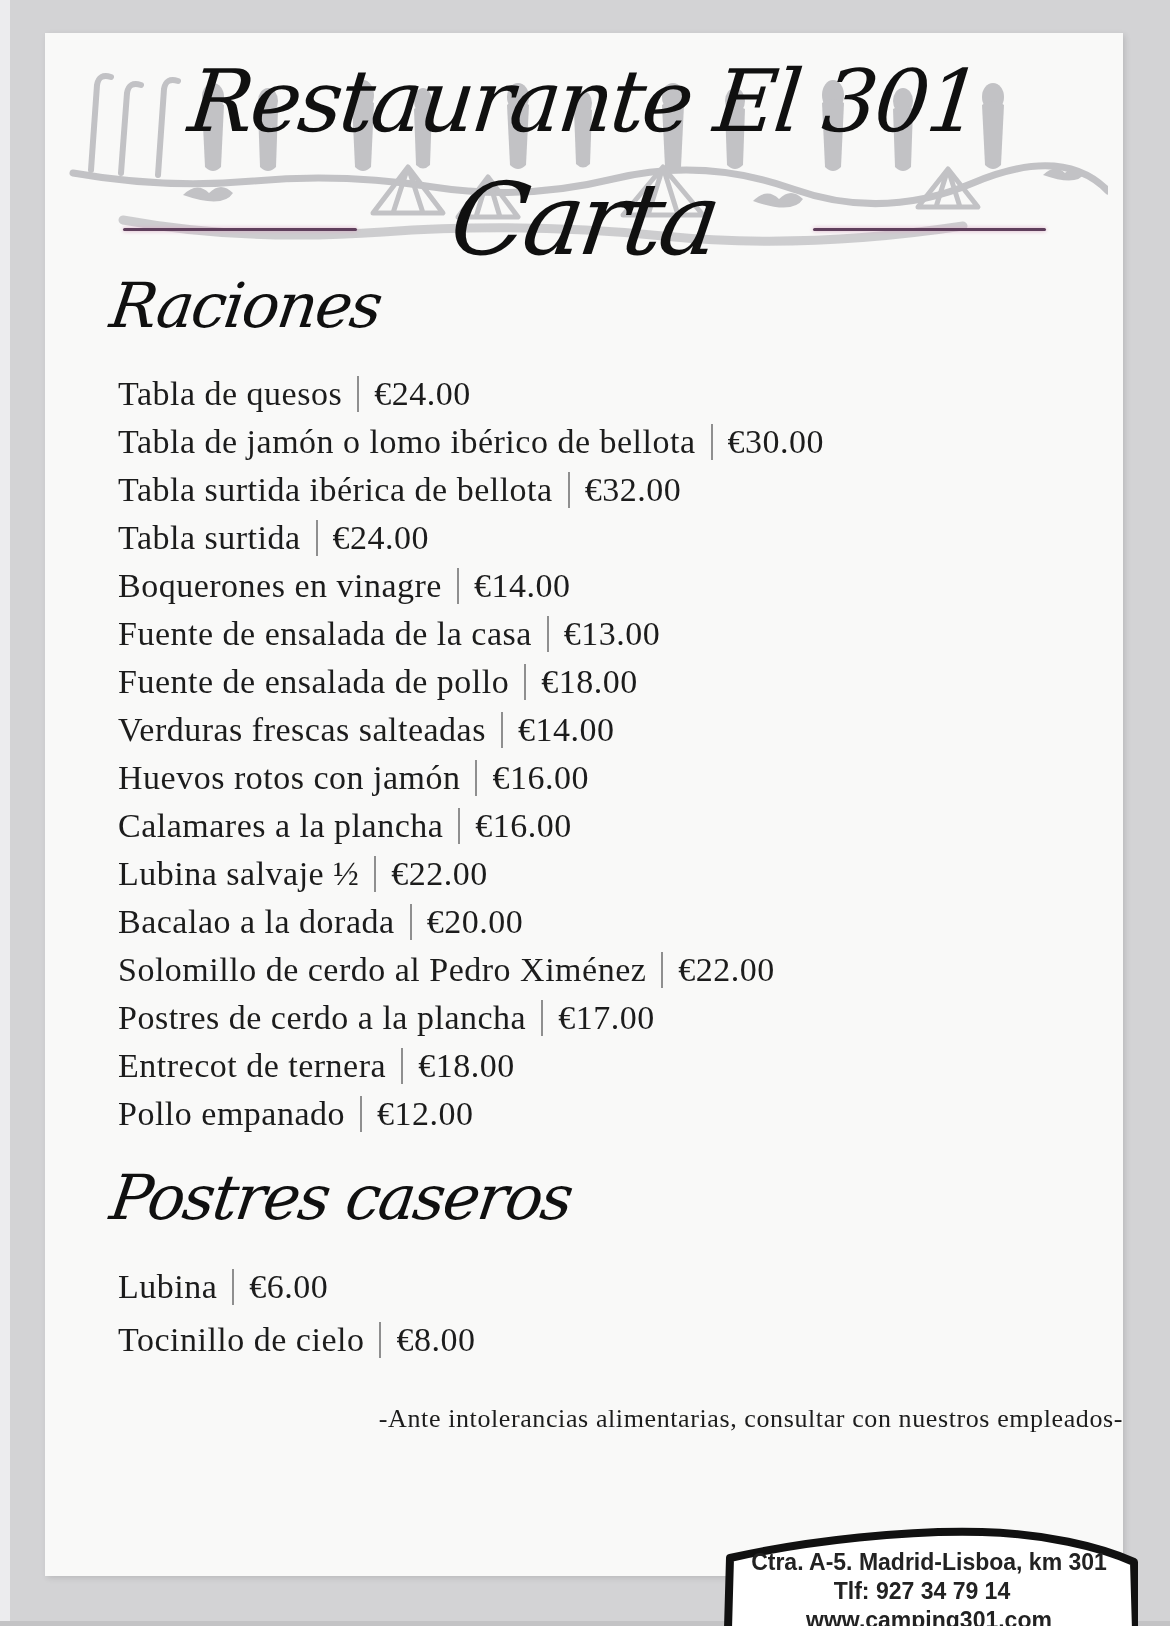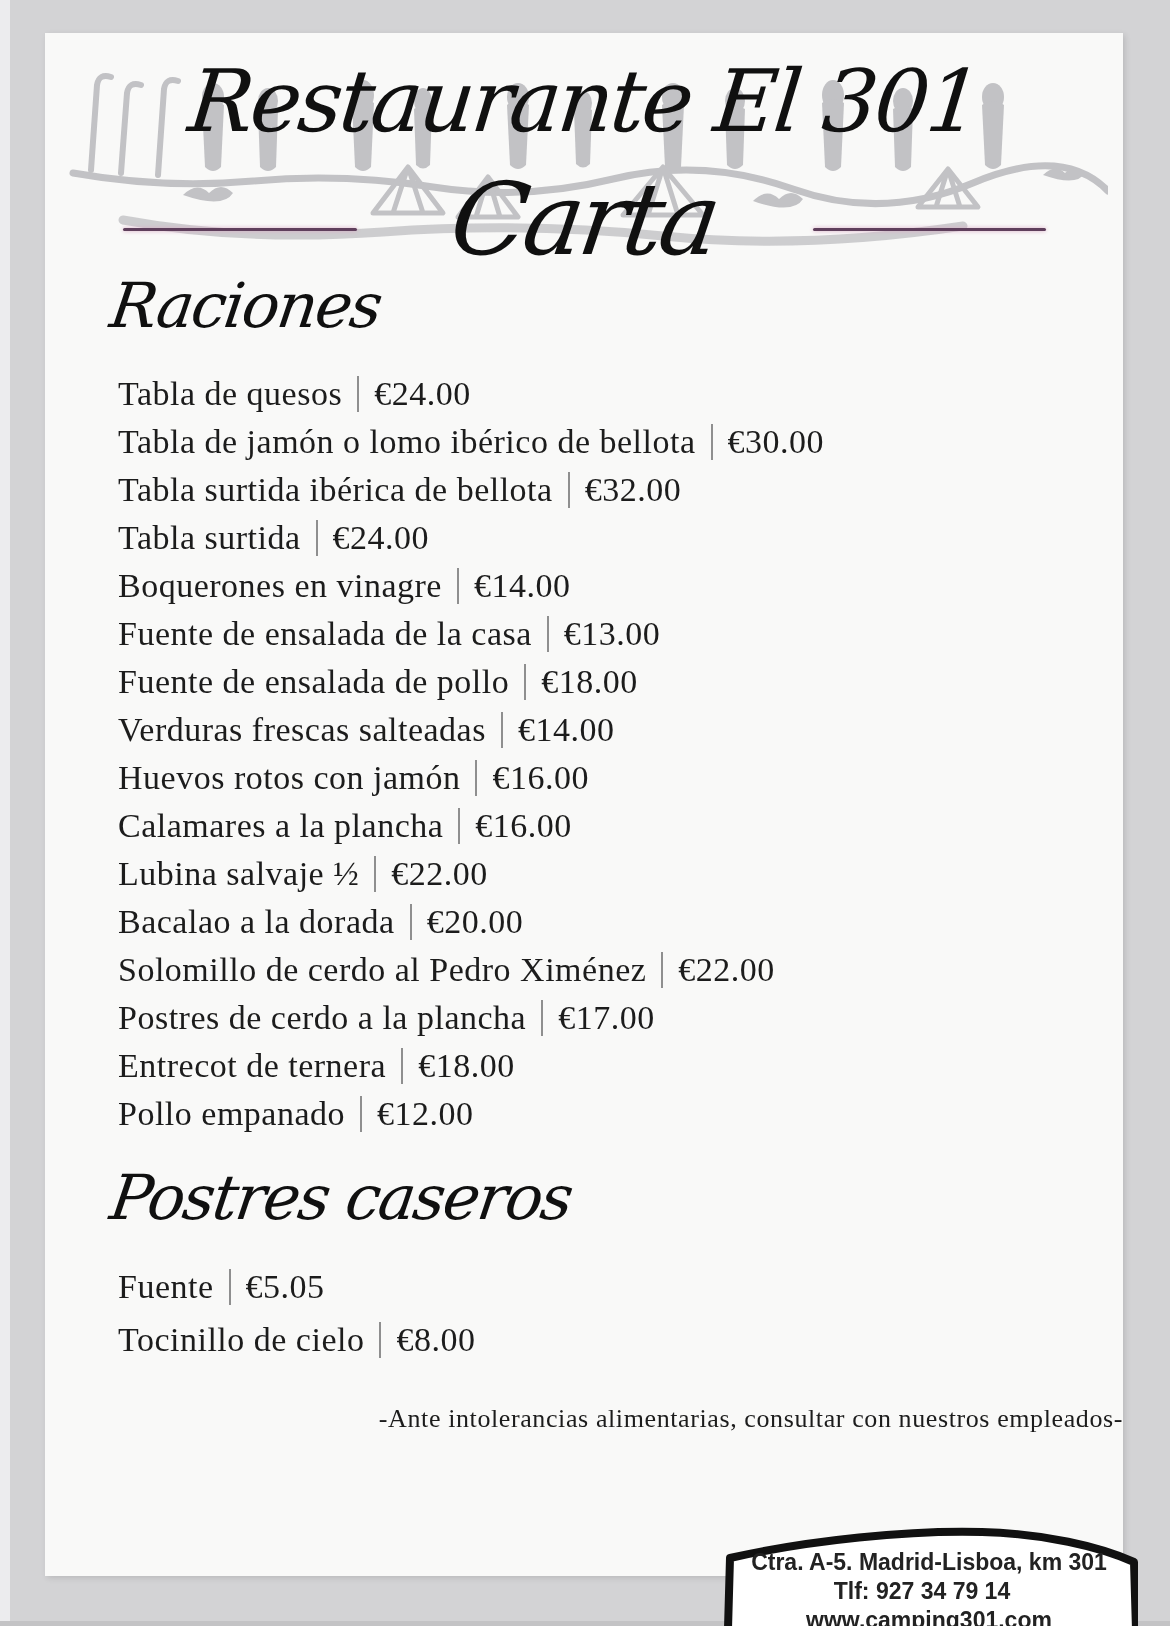--- a/index.html
+++ b/index.html
@@ -262,23 +262,23 @@
             <span class="iname">Pollo empanado</span>
             <span class="sep"></span>
             <span class="iprice">€12.00</span>
           </div>
         </div>
       </div>
       <div class="section s2">
         <div class="section-heading">Postres caseros</div>
         <div class="items">
           <div class="row">
-            <span class="iname">Fuente</span>
-            <span class="sep"></span>
-            <span class="iprice">€5.05</span>
+            <span class="iname">Lubina</span>
+            <span class="sep"></span>
+            <span class="iprice">€6.00</span>
           </div>
           <div class="row">
             <span class="iname">Tocinillo de cielo</span>
             <span class="sep"></span>
             <span class="iprice">€8.00</span>
           </div>
         </div>
       </div>
       <div class="note">-Ante intolerancias alimentarias, consultar con nuestros empleados-</div>
     </div>

